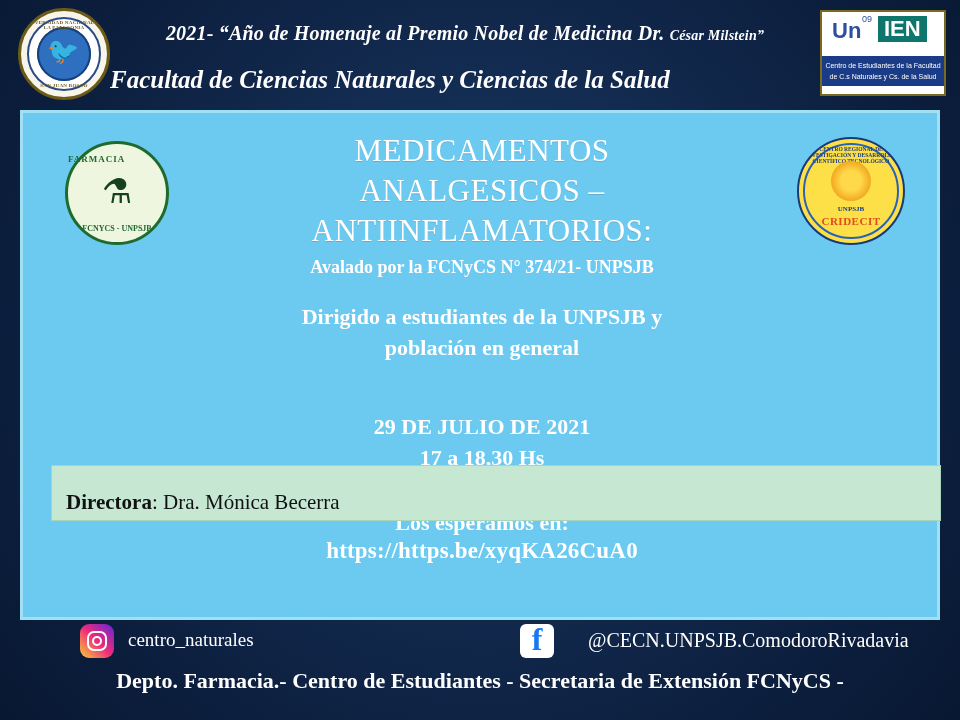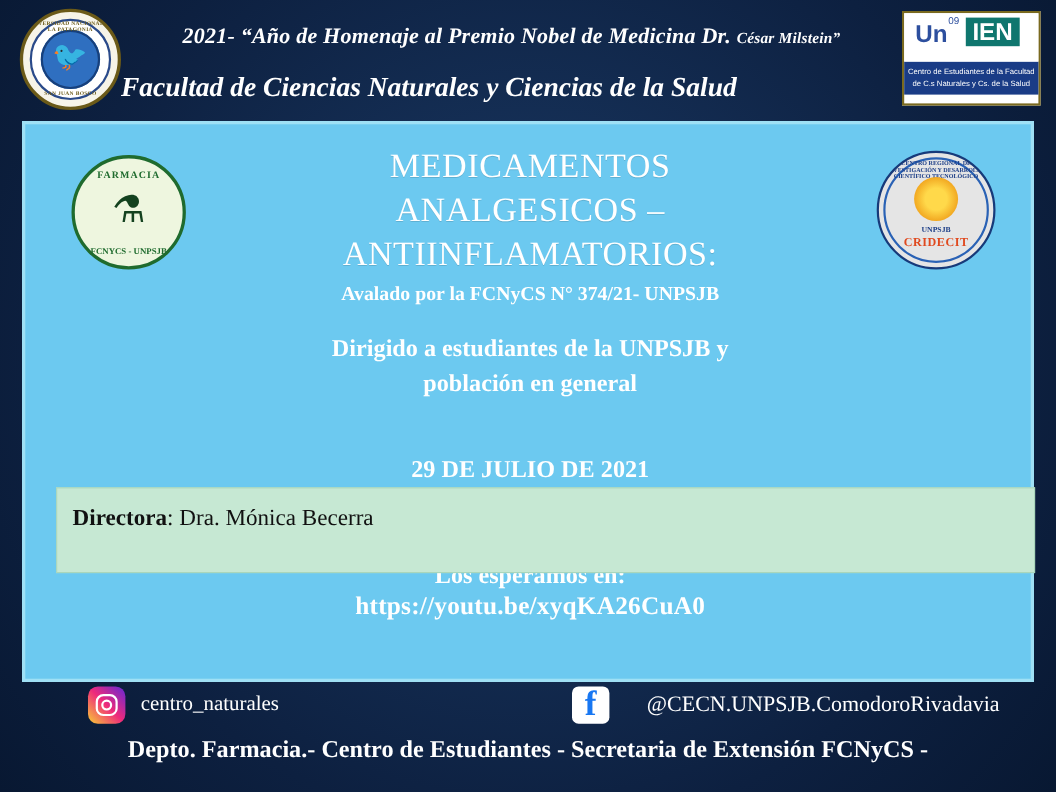--- a/index.html
+++ b/index.html
@@ -169,21 +169,21 @@
     left: 28px; top: 18px;
     width: 104px; height: 104px;
     border-radius: 50%;
     background: #eef6df;
     border: 3px solid #1f6b2e;
     box-sizing: border-box;
   }
   .farmacia-logo .fl-top {
     position: absolute;
     top: 10px; left: 0; width: 100%;
-    text-align: center;
+    text-align: left;
     color: #1f6b2e;
     font-size: 9px;
     font-weight: bold;
     letter-spacing: 1px;
   }
   .farmacia-logo .fl-bottom {
     position: absolute;
     bottom: 9px; left: 0; width: 100%;
     text-align: center;
     color: #1f6b2e;
@@ -197,21 +197,21 @@
     font-size: 34px;
     color: #14421f;
     line-height: 1;
   }
 
   .cridecit-logo {
     position: absolute;
     right: 22px; top: 14px;
     width: 108px; height: 108px;
     border-radius: 50%;
-    background: #e5e5e5;
+    background: #fde047;
     border: 2px solid #173a7a;
     box-sizing: border-box;
     overflow: hidden;
   }
   .cridecit-logo .cd-ring {
     position: absolute;
     left: 4px; top: 4px; right: 4px; bottom: 4px;
     border-radius: 50%;
     border: 2px solid #2a62b5;
   }
@@ -293,25 +293,25 @@
   }
   .link {
     font-size: 23px;
     letter-spacing: .2px;
   }
 
   
   .staff {
     position: absolute;
     left: 14px; bottom: 12px;
-    width: 890px; height: 78px;
+    width: 890px; height: 56px;
     background: #c6e8d3;
     border: 1px solid #a9d6bb;
     box-sizing: border-box;
-    padding: 12px 14px;
+    padding: 22px 14px;
   }
   .staff .director {
     font-size: 21px;
     color: #111111;
     line-height: 28px;
   }
   .staff .director b { font-weight: bold; }
   .staff .coord {
     font-size: 16px;
     color: #111111;
@@ -444,21 +444,21 @@
       </div>
 
       <div class="body-block">
         <div class="dirigido">Dirigido a estudiantes de la UNPSJB y</div>
         <div class="dirigido">población en general</div>
 
         <div class="fecha">29 DE JULIO DE 2021</div>
         <div class="fecha" style="margin-top:0">17 a 18,30 Hs</div>
 
         <div class="esperamos">Los esperamos en:</div>
-        <div class="link">https://youtu.be/xyqKA26CuA0</div>
+        <div class="link">https://https.be/xyqKA26CuA0</div>
       </div>
 
       <div class="staff">
         <div class="director">
           <b>Directora</b><span>: Dra. Mónica Becerra</span>
         </div>
       </div>
 
     </div>
   </div>

